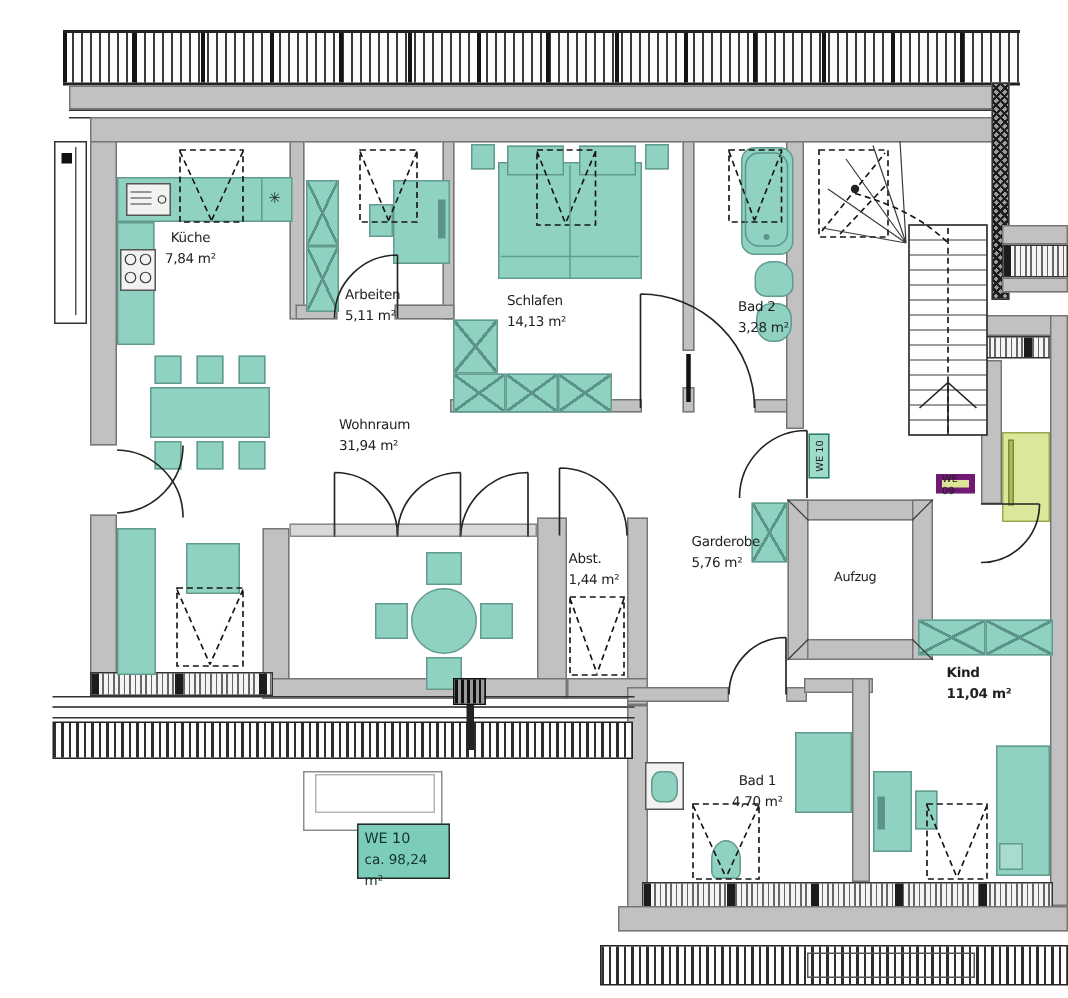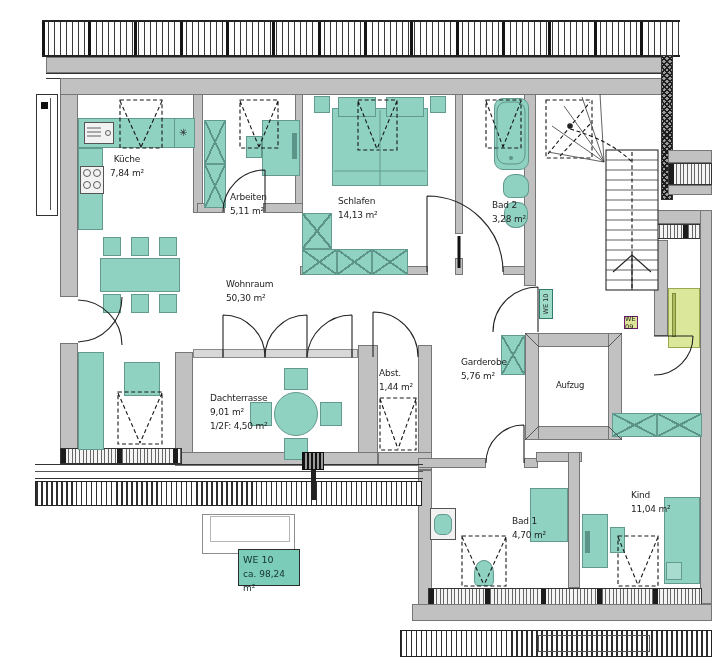--- a/index.html
+++ b/index.html
@@ -243,51 +243,46 @@
   <div class="room-label" style="left:338px;top:194px;">
     <div>Schlafen</div>
     <div>14,13 m²</div>
   </div>
   <div class="room-label" style="left:492px;top:198px;">
     <div>Bad 2</div>
     <div>3,28 m²</div>
   </div>
   <div class="room-label" style="left:226px;top:277px;">
     <div>Wohnraum</div>
-    <div>50,30 m²</div>
-  </div>
-  <div class="room-label" style="left:210px;top:391px;">
-    <div>Dachterrasse</div>
-    <div>9,01 m²</div>
-    <div>1/2F: 4,50 m²</div>
+    <div>31,94 m²</div>
   </div>
   <div class="room-label" style="left:379px;top:366px;">
     <div>Abst.</div>
     <div>1,44 m²</div>
   </div>
   <div class="room-label" style="left:461px;top:355px;">
     <div>Garderobe</div>
     <div>5,76 m²</div>
   </div>
   <div class="room-label" style="left:556px;top:378px;font-size:8.5px;">
     <div>Aufzug</div>
   </div>
-  <div class="room-label" style="left:512px;top:514px;">
+  <div class="room-label" style="left:488px;top:514px;text-align:center;">
     <div>Bad 1</div>
     <div>4,70 m²</div>
   </div>
-  <div class="room-label" style="left:631px;top:488px;">
+  <div class="room-label" style="left:631px;top:442px;font-weight:bold;">
     <div>Kind</div>
     <div>11,04 m²</div>
   </div>
 
   <div class="tag" style="left:539px;top:289px;width:14px;height:30px;background:#9edbc9;border:1px solid #2f7a6b;">
     <span style="transform:rotate(-90deg);white-space:nowrap;">WE 10</span>
   </div>
-  <div class="tag" style="left:624px;top:316px;width:14px;height:13px;background:#dde496;border:1px solid #701a75;">
+  <div class="tag" style="left:624px;top:316px;width:26px;height:13px;background:#dde496;border:4px solid #701a75;">
     <span>WE 09</span>
   </div>
 
   <div id="we10-box">
     <div>WE 10</div>
     <div style="font-size:9px;">ca. 98,24 m²</div>
   </div>
 
 </div>
 

